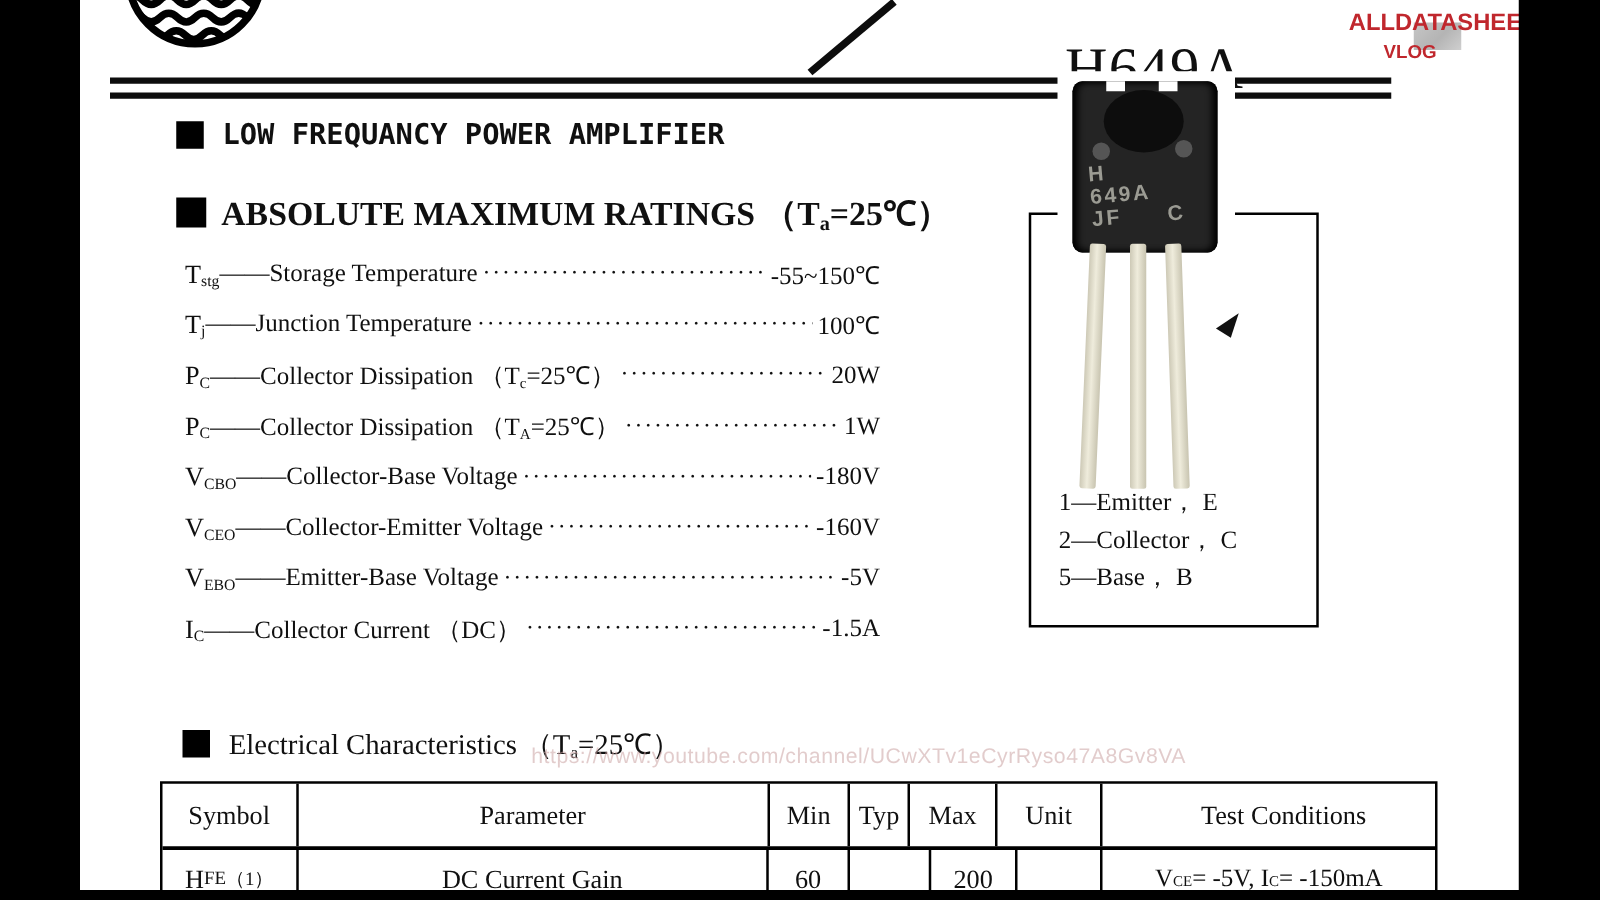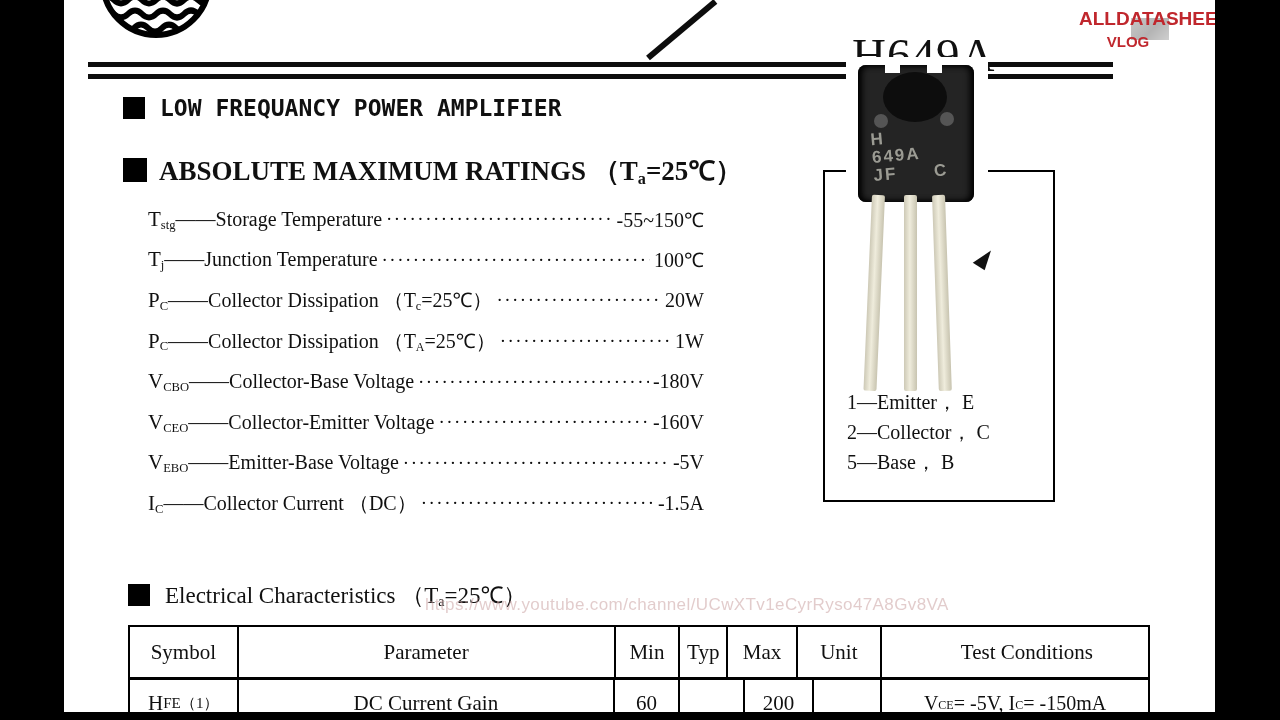--- a/index.html
+++ b/index.html
@@ -29,21 +29,21 @@
          font-family:"Liberation Sans", sans-serif;font-weight:bold;}
   #brand .gray-box{position:absolute;left:68px;top:10px;width:38px;height:22px;
          background:linear-gradient(135deg,#c6c6c6 0%,#b4b4b4 55%,#cfcfcf 100%);z-index:-1;}
   #brand-line1{font-size:19px;letter-spacing:0px;margin-left:16px;}
   #brand-line2{font-size:15px;margin-top:3px;}
 
   
   #logo{left:98px;top:-70px;z-index:2;}
 
   
-  .heading{display:flex;align-items:center;z-index:2;}
+  .heading{display:flex;align-items:center;z-index:2;margin-left:18px;}
   .sq{background:#000;flex:0 0 auto;}
   #h1{left:123px;top:95px;}
   #h1 .sq{width:22px;height:22px;margin-right:15px;}
   #h1 .htext{font-family:"DejaVu Sans Mono", monospace;font-size:23px;font-weight:bold;letter-spacing:0px;white-space:pre;}
   #h2{left:123px;top:151px;}
   #h2 .sq{width:24px;height:24px;margin-right:12px;}
   #h2 .htext{font-size:27px;font-weight:bold;}
   #h3{left:128px;top:578px;}
   #h3 .sq{width:22px;height:22px;margin-right:15px;}
   #h3 .htext{font-size:23px;}

